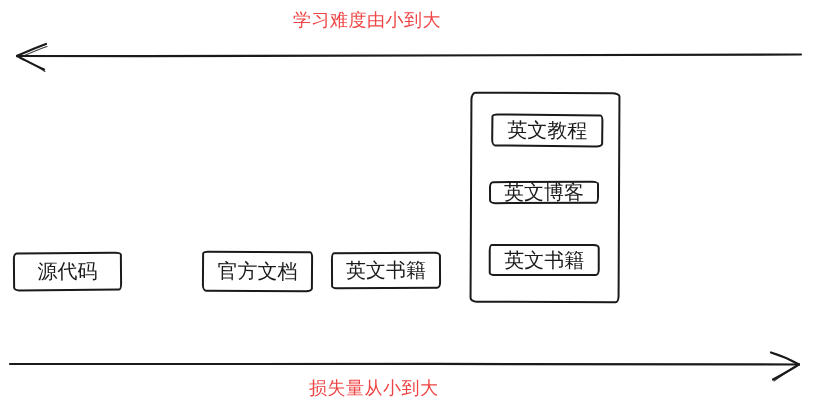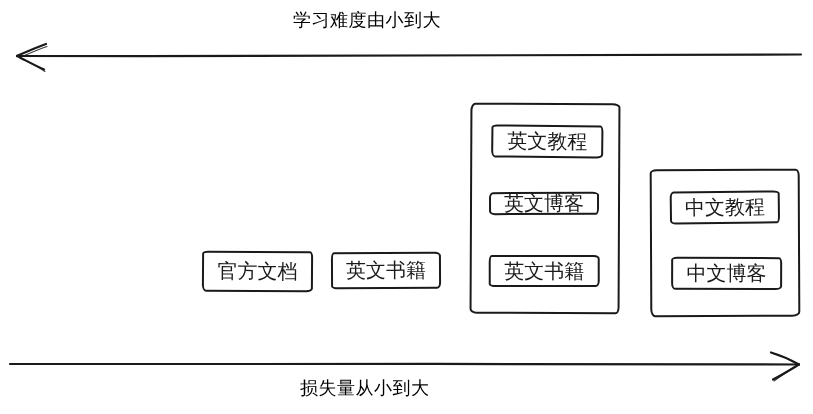--- a/index.html
+++ b/index.html
@@ -13,25 +13,25 @@
     height: 414px;
     background: #ffffff;
     font-family: "Liberation Sans", "DejaVu Sans", sans-serif;
     color: #1a1a1a;
     overflow: hidden;
   }
   .axis-label {
     position: absolute;
     font-size: 18px;
     letter-spacing: 0.5px;
-    color: #000000;
+    color: #ef4444;
     white-space: nowrap;
   }
   .axis-label.top { left: 293px; top: 8px; }
-  .axis-label.bottom { left: 300px; top: 376px; }
+  .axis-label.bottom { left: 309px; top: 376px; }
 
   .arrow-svg {
     position: absolute;
     left: 0;
     overflow: visible;
   }
   .arrow-svg path {
     fill: none;
     stroke: #1a1a1a;
     stroke-width: 2.2;
@@ -60,21 +60,21 @@
   .r2 { border-radius: 6px 3px 7px 4px / 3px 6px 4px 7px; transform: rotate(0.4deg); }
   .r3 { border-radius: 3px 6px 4px 7px / 7px 4px 6px 3px; transform: rotate(-0.3deg); }
 
   .group-box {
     position: absolute;
     border: 2px solid #1a1a1a;
     background: #ffffff;
     box-sizing: border-box;
   }
   #group-1 {
-    left: 470px; top: 103px; width: 150px; height: 211px;
+    left: 470px; top: 92px; width: 150px; height: 211px;
     border-radius: 5px 8px 4px 7px / 8px 4px 7px 5px;
     transform: rotate(0.25deg);
   }
   #group-2 {
     left: 650px; top: 169px; width: 150px; height: 148px;
     border-radius: 7px 4px 8px 5px / 4px 7px 5px 8px;
     transform: rotate(-0.25deg);
   }
 
   
@@ -101,20 +101,23 @@
   <div class="axis-label top">学习难度由小到大</div>
 
   <svg id="top-arrow" class="arrow-svg" viewBox="0 0 813 36" aria-hidden="true">
     <path d="M 801 16.5 C 600 14.8, 300 19.2, 17 18"></path>
     <path d="M 17 18 C 26 14, 36 9.5, 46 6"></path>
     <path d="M 17 18 C 26 22.5, 35 27.5, 44 31.5"></path>
     <path class="thin" d="M 20 19.5 C 29 15.5, 38 11.5, 47 8.5"></path>
     <path class="thin" d="M 20 20 C 28 23.5, 37 28, 45 33.5"></path>
   </svg>
 
+  <div id="node-source-code" class="sketch-box r1">
+    <span class="node-label">源代码</span>
+  </div>
 
   <div id="node-official-docs" class="sketch-box r2">
     <span class="node-label">官方文档</span>
   </div>
 
   <div id="node-english-books" class="sketch-box r3">
     <span class="node-label">英文书籍</span>
   </div>
 
   <div id="group-1" class="group-box">
@@ -122,28 +125,20 @@
       <span class="node-label">英文教程</span>
     </div>
     <div id="node-english-blogs" class="sketch-box r1">
       <span class="node-label">英文博客</span>
     </div>
     <div id="node-chinese-books" class="sketch-box r3">
       <span class="node-label">英文书籍</span>
     </div>
   </div>
 
-  <div id="group-2" class="group-box">
-    <div id="node-chinese-tutorials" class="sketch-box r1">
-      <span class="node-label">中文教程</span>
-    </div>
-    <div id="node-chinese-blogs" class="sketch-box r2">
-      <span class="node-label">中文博客</span>
-    </div>
-  </div>
 
   <svg id="bottom-arrow" class="arrow-svg" viewBox="0 0 813 40" aria-hidden="true">
     <path d="M 10 17 C 250 14.8, 550 18.6, 799 17.5"></path>
     <path d="M 799 17.5 C 790 12.5, 781 8.5, 771 5.5"></path>
     <path d="M 799 17.5 C 790 23, 782 28, 773 32.5"></path>
     <path class="thin" d="M 796 16 C 788 11.5, 780 8, 772 6"></path>
     <path class="thin" d="M 796 19 C 788 24, 781 29, 774 34"></path>
   </svg>
 
   <div class="axis-label bottom">损失量从小到大</div>

